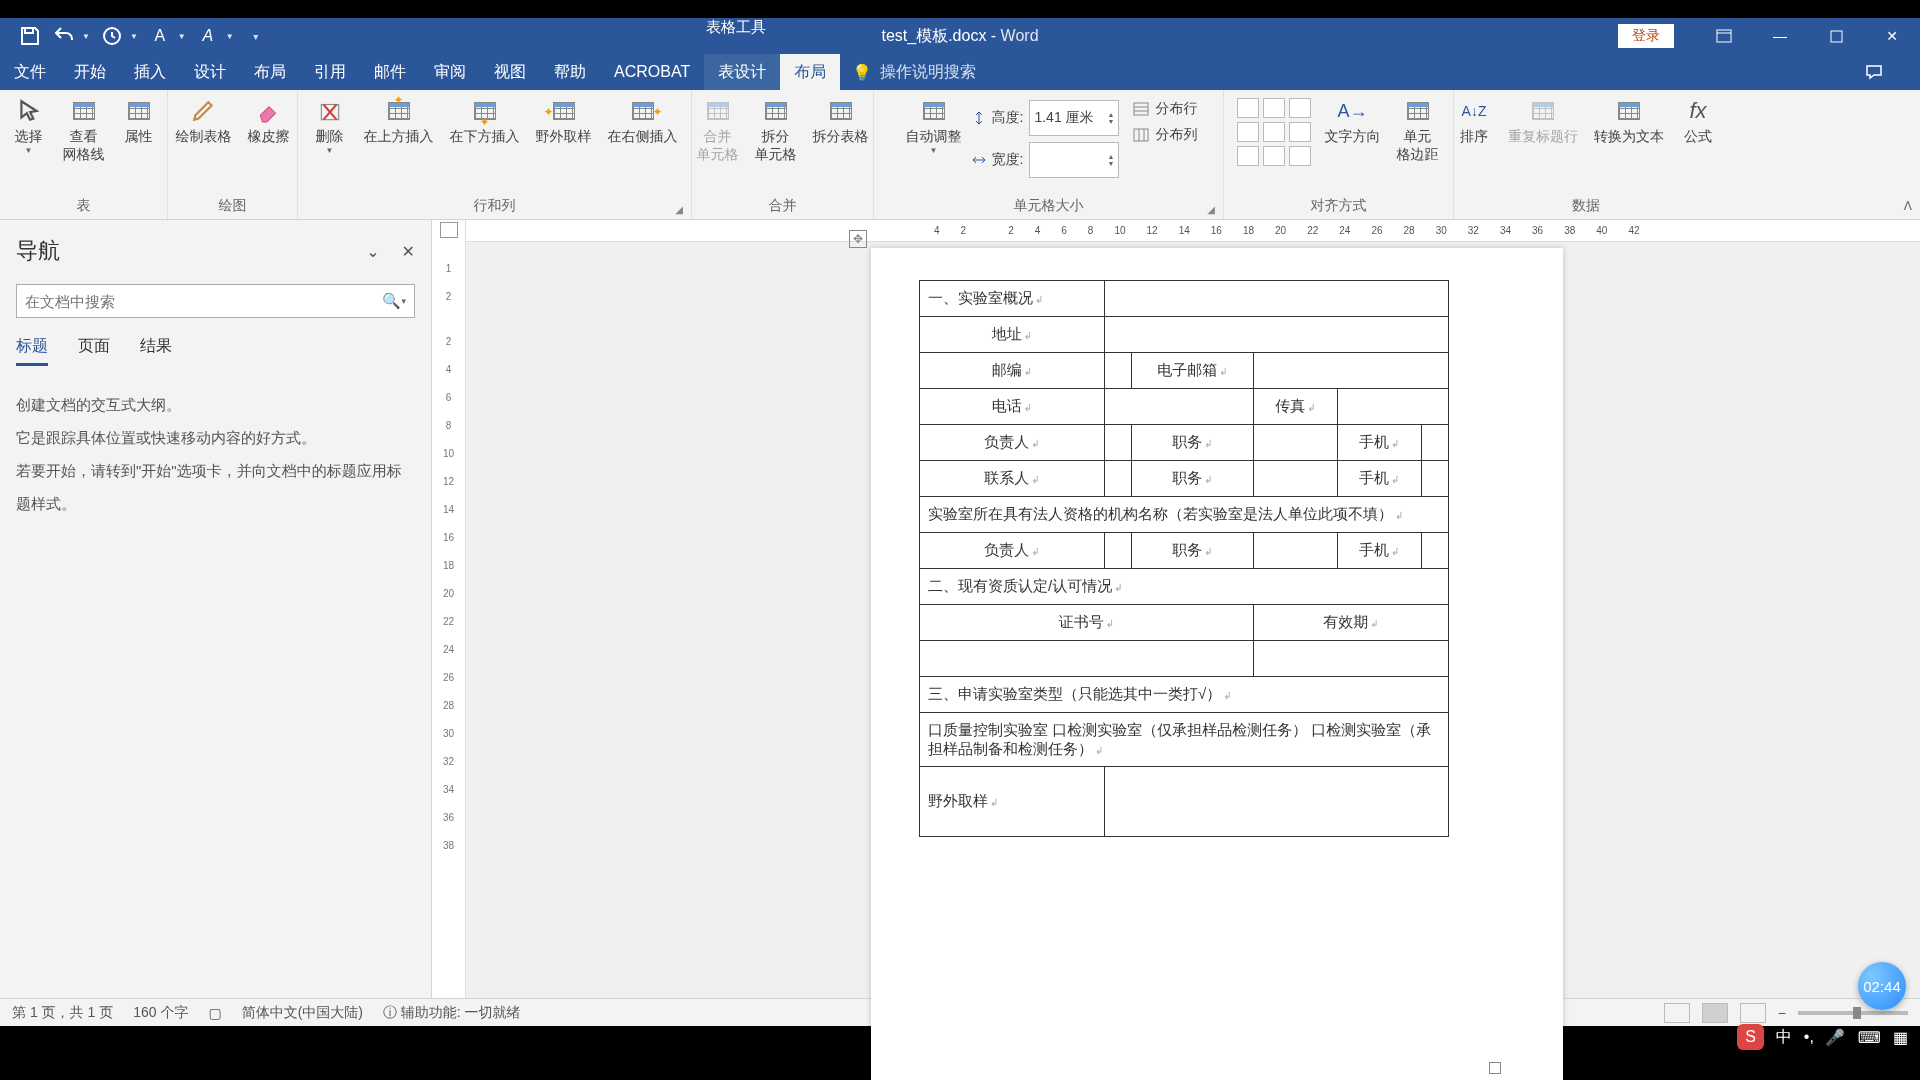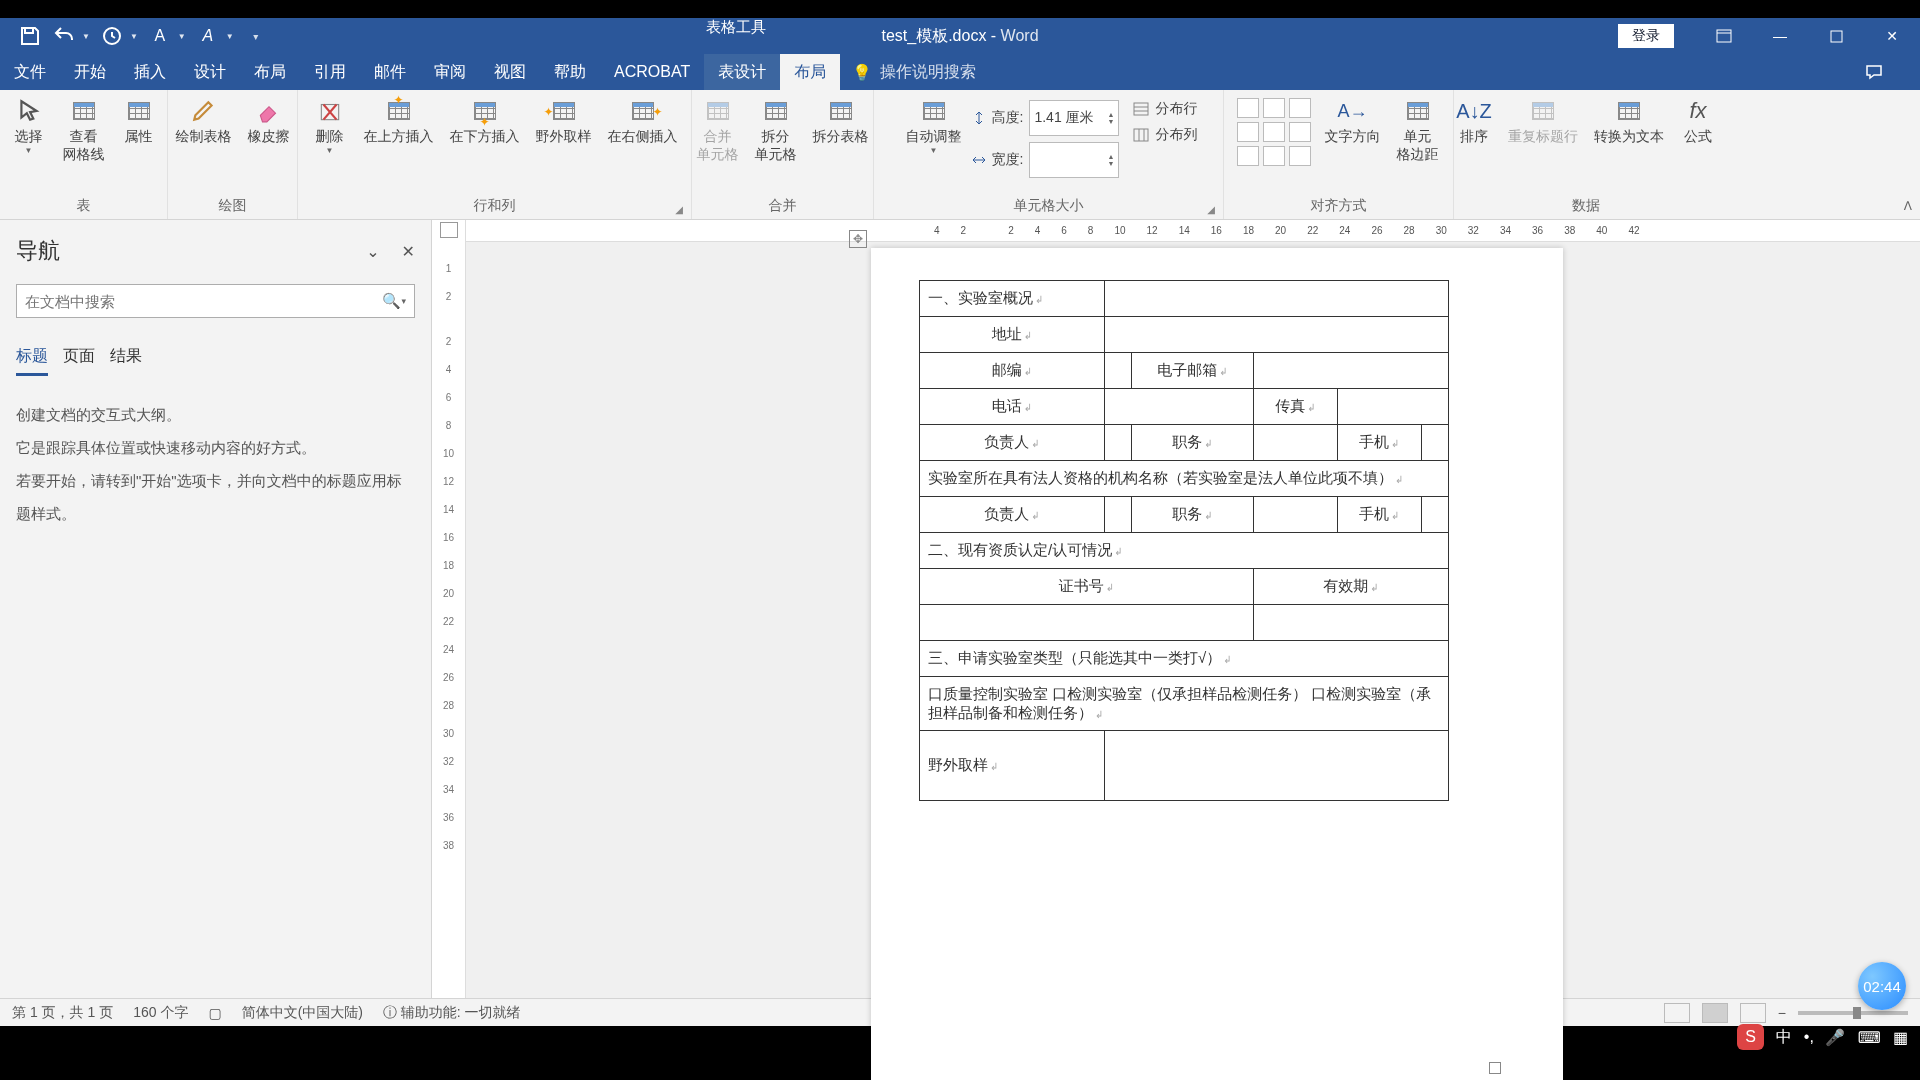--- a/index.html
+++ b/index.html
@@ -7,21 +7,21 @@
 .app-window { position: absolute; top: 18px; left: 0; width: 1920px; height: 1008px; background: #fff; display: flex; flex-direction: column; }
 
 .titlebar { height: 36px; background: #2b579a; display: flex; align-items: center; color: white; font-size: 15px; position: relative; }
 .qat { display: flex; align-items: center; gap: 10px; padding-left: 18px; }
 .qat-item { width: 24px; height: 24px; display: flex; align-items: center; justify-content: center; cursor: pointer; }
 .qat-arrow { font-size: 8px; margin-left: -4px; opacity: 0.85; }
 .tt-context { position: absolute; left: 706px; top: 0; font-size: 15px; color: #fff; }
 .tt-doc { position: absolute; left: 50%; transform: translateX(-50%); font-size: 16px; }
 .tt-doc .app-name { opacity: 0.85; }
 .win-controls { position: absolute; right: 0; display: flex; align-items: center; height: 100%; }
-.login-btn { background: #fff; color: #0f172a; font-size: 14px; padding: 3px 14px; margin-right: 22px; cursor: pointer; }
+.login-btn { background: #fff; color: #c2410c; font-size: 14px; padding: 3px 14px; margin-right: 22px; cursor: pointer; }
 .win-btn { width: 56px; height: 100%; display: flex; align-items: center; justify-content: center; cursor: pointer; font-size: 14px; }
 
 .menubar { height: 36px; background: #2b579a; display: flex; align-items: center; color: white; font-size: 16px; }
 .menu-tab { padding: 0 14px; height: 100%; display: flex; align-items: center; cursor: pointer; }
 .menu-tab.ctx { background: #3c66a0; }
 .menu-tab.active { background: #f3f3f3; color: #2b579a; }
 .menu-tell { display: flex; align-items: center; gap: 8px; margin-left: 12px; opacity: 0.95; }
 .menu-tell input { background: transparent; border: none; color: white; font-size: 16px; width: 160px; outline: none; }
 .menu-tell input::placeholder { color: rgba(255,255,255,0.85); }
 .share-icon { position: absolute; right: 18px; }
@@ -47,21 +47,21 @@
 .align-cell { border: 1px solid #bbb; background: white; cursor: pointer; }
 .collapse-caret { position: absolute; right: 8px; bottom: 6px; font-size: 12px; color: #666; cursor: pointer; }
 
 .workarea { flex: 1; display: flex; min-height: 0; }
 .nav-pane { width: 432px; background: #f3f3f3; border-right: 1px solid #d4d4d4; padding: 16px; display: flex; flex-direction: column; font-size: 15px; color: #333; }
 .nav-head { display: flex; align-items: center; justify-content: space-between; }
 .nav-title { font-size: 22px; }
 .nav-head-btns { display: flex; gap: 22px; color: #555; font-size: 16px; }
 .nav-search { margin-top: 18px; height: 34px; border: 1px solid #adadad; background: white; display: flex; align-items: center; padding: 0 8px; }
 .nav-search input { flex: 1; border: none; outline: none; font-size: 15px; }
-.nav-tabs { display: flex; gap: 15px; margin-top: 28px; font-size: 16px; }
+.nav-tabs { display: flex; gap: 30px; margin-top: 18px; font-size: 16px; }
 .nav-tab { cursor: pointer; padding-bottom: 6px; }
 .nav-tab.active { color: #2b579a; border-bottom: 3px solid #2b579a; }
 .nav-body { margin-top: 22px; font-size: 15px; color: #555; line-height: 2.2; }
 
 .doc-area { flex: 1; background: #f0f0f0; position: relative; display: flex; }
 .vruler-wrap { width: 34px; background: #fff; position: relative; border-right: 1px solid #ddd; font-size: 10px; color: #777; }
 .vruler-wrap .tab-stop { width: 18px; height: 16px; border: 1px solid #999; margin: 2px auto 0; }
 .vruler { position: absolute; top: 26px; left: 0; width: 100%; display: flex; flex-direction: column; align-items: center; gap: 17px; }
 .vruler span { transform: rotate(0deg); }
 .doc-scroll { flex: 1; position: relative; }
@@ -370,21 +370,21 @@
             </div>
             <span class="rbtn-label" style="white-space:pre">单元
 格边距</span>
           </div>
       </div>
       <div class="rgroup-label">对齐方式</div>
     </div>
     <div class="rgroup" style="width:264px;border-right:none">
       <div class="rgroup-body">
         <div class="rbtn">
-            <div class="rbtn-icon" style="font-size:20px;color:#2b579a">A↓Z</div>
+            <div class="rbtn-icon" style="font-size:14px;color:#2b579a">A↓Z</div>
             <span class="rbtn-label">排序</span>
           </div>
         <div class="rbtn disabled">
             <div class="rbtn-icon">
               <div class="grid-icon"></div>
             </div>
             <span class="rbtn-label">重复标题行</span>
           </div>
         <div class="rbtn">
             <div class="rbtn-icon">
@@ -510,20 +510,28 @@
                 </tr>
             <tr>
                   <td colspan="2" class="para-mark">负责人</td>
                   <td></td>
                   <td class="para-mark">职务</td>
                   <td colspan="2"></td>
                   <td class="para-mark">手机</td>
                   <td></td>
                 </tr>
             <tr>
+                  <td colspan="2" class="para-mark">联系人</td>
+                  <td></td>
+                  <td class="para-mark">职务</td>
+                  <td colspan="2"></td>
+                  <td class="para-mark">手机</td>
+                  <td></td>
+                </tr>
+            <tr>
                   <td colspan="8" class="l para-mark">实验室所在具有法人资格的机构名称（若实验室是法人单位此项不填）</td>
                 </tr>
             <tr>
                   <td colspan="2" class="para-mark">负责人</td>
                   <td></td>
                   <td class="para-mark">职务</td>
                   <td colspan="2"></td>
                   <td class="para-mark">手机</td>
                   <td></td>
                 </tr>

